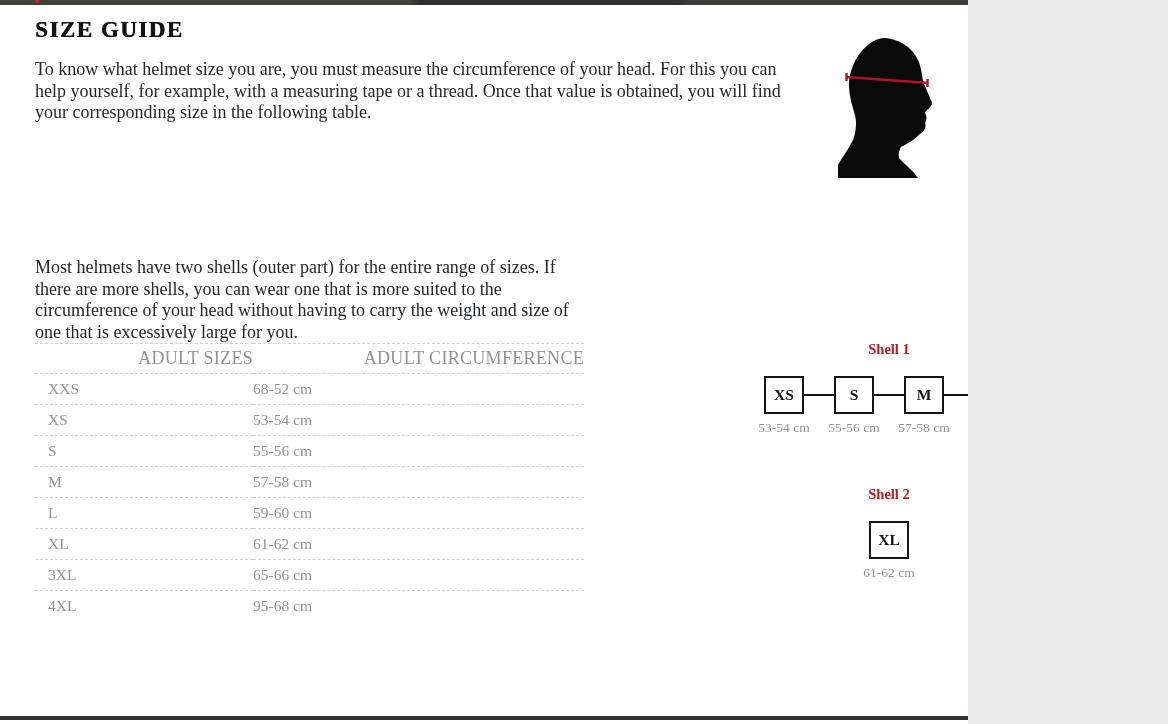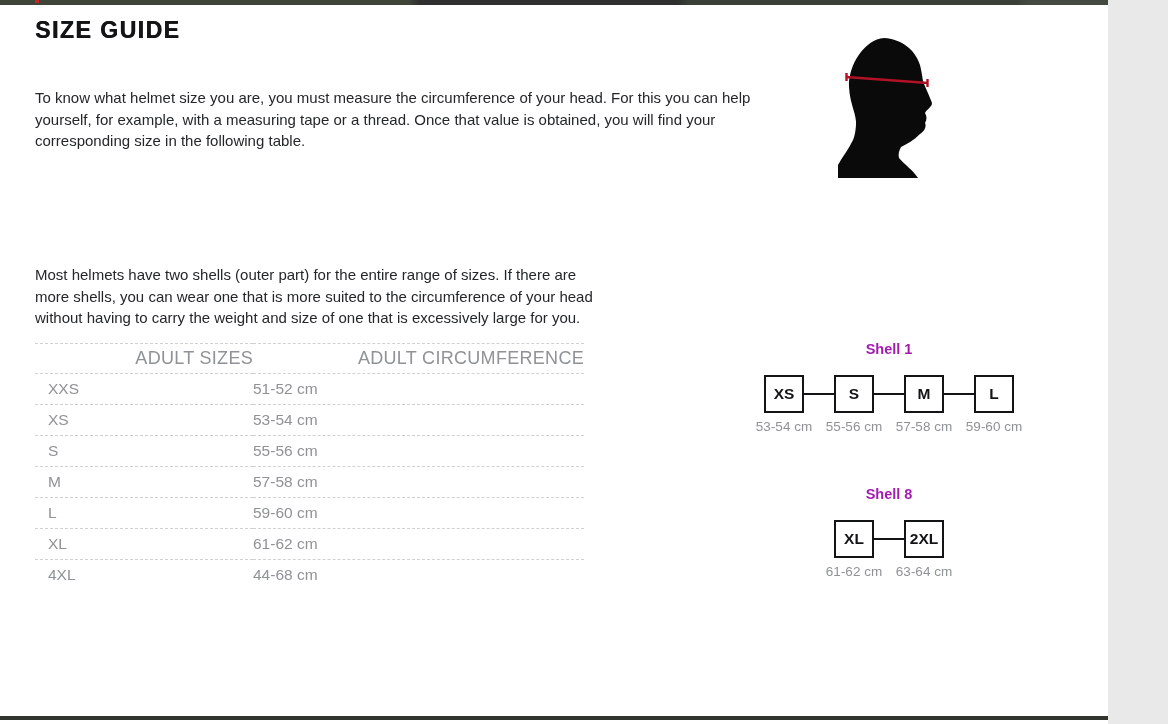--- a/index.html
+++ b/index.html
@@ -1,20 +1,20 @@
 <!DOCTYPE html>
 <html><head>
 <meta charset="utf-8">
 <style>
   * { margin:0; padding:0; box-sizing:border-box; }
   html,body { background:#e9e9e9; }
   .canvas {
-    position:relative; width:1108px; height:724px;
+    position:relative; width:968px; height:724px;
     background:#ffffff; overflow:hidden;
-    font-family:Liberation Sans, sans-serif;
+    font-family:Liberation Serif, serif;
     color:#202326;
     padding-left:14px;
   }
   
   .top-bar {
     position:absolute; left:0; top:0; width:1168px; height:5px;
     background:linear-gradient(90deg,#3f4439 0%,#3f4439 35%,#2e2f2e 36%,#2e2f2e 58%,#3a3f38 59%,#3a3f38 87%,#454a41 88%,#454a41 100%);
   }
   .top-bar .red-dot { position:absolute; left:35px; top:0; width:4px; height:3px; background:#c22; }
   .bottom-bar { position:absolute; left:0; top:716px; width:1168px; height:4px; background:#31352e; }
@@ -24,24 +24,24 @@
     position:absolute; left:35px;
     font-size:23px; font-weight:900; letter-spacing:1.5px;
     color:#121416; white-space:nowrap;
     text-shadow:0.6px 0 0 #121416;
   }
   #size-guide-title { top:17px; }
   #shell-sizes-title { top:199px; }
 
   .para {
     position:absolute; left:35px;
-    font-size:15px; line-height:21.5px; color:#24272a;margin-top:28px;
+    font-size:18px; line-height:21.5px; color:#24272a;
   }
   #size-guide-intro { top:59px; width:748px; }
-  #shell-sizes-intro { top:236px; width:560px; }
+  #shell-sizes-intro { top:257px; width:560px; }
 
   
   .head-illustration { position:absolute; left:835px; top:37px; width:100px; height:143px; }
 
   
   .size-table-wrap { position:absolute; left:35px; top:343px; width:549px; }
   table.size-table {
     border-collapse:collapse; width:549px;
     color:#8f9296; font-size:15.5px;
   }
@@ -51,21 +51,21 @@
     font-size:18px; letter-spacing:0.3px; color:#8f9296;
   }
   table.size-table td { height:31px; border-bottom:1px dashed #cfd2d4; }
   table.size-table tr:last-child td { border-bottom:none; }
   table.size-table th:first-child, table.size-table td:first-child { padding-left:13px; width:218px; }
 
   
   .shell-group { position:absolute; text-align:center; }
   #shell-1 { left:749px; top:341px; width:280px; }
   #shell-2 { left:819px; top:486px; width:140px; }
-  .shell-title { font-size:14.5px; font-weight:700; color:#a21caf; margin-bottom:18px; }
+  .shell-title { font-size:14.5px; font-weight:700; color:#b91c1c; margin-bottom:18px; }
   .shell-row { display:flex; justify-content:center; }
   .shell-item { position:relative; width:70px; display:flex; flex-direction:column; align-items:center; }
   .shell-item:not(:last-child)::after {
     content:""; position:absolute; left:55px; top:18px; width:30px; height:2px; background:#121416;
   }
   .size-box {
     width:40px; height:38px; border:2px solid #121416; background:#fff;
     display:flex; align-items:center; justify-content:center;
     font-size:15.5px; font-weight:700; color:#121416;
   }
@@ -117,21 +117,21 @@
     <table class="size-table">
       <thead>
         <tr>
           <th>ADULT SIZES</th>
           <th>ADULT CIRCUMFERENCE</th>
         </tr>
       </thead>
       <tbody>
         <tr>
           <td>XXS</td>
-          <td>51-52 cm</td>
+          <td>68-52 cm</td>
         </tr>
         <tr>
           <td>XS</td>
           <td>53-54 cm</td>
         </tr>
         <tr>
           <td>S</td>
           <td>55-56 cm</td>
         </tr>
         <tr>
@@ -140,22 +140,26 @@
         </tr>
         <tr>
           <td>L</td>
           <td>59-60 cm</td>
         </tr>
         <tr>
           <td>XL</td>
           <td>61-62 cm</td>
         </tr>
         <tr>
+          <td>3XL</td>
+          <td>65-66 cm</td>
+        </tr>
+        <tr>
           <td>4XL</td>
-          <td>44-68 cm</td>
+          <td>95-68 cm</td>
         </tr>
       </tbody>
     </table>
   </div>
 
   <div id="shell-1" class="shell-group">
     <div class="shell-title">Shell 1</div>
     <div class="shell-row">
       <div class="shell-item">
         <div class="size-box">XS</div>
@@ -170,28 +174,24 @@
         <div class="size-range">57-58 cm</div>
       </div>
       <div class="shell-item">
         <div class="size-box">L</div>
         <div class="size-range">59-60 cm</div>
       </div>
     </div>
   </div>
 
   <div id="shell-2" class="shell-group">
-    <div class="shell-title">Shell 8</div>
+    <div class="shell-title">Shell 2</div>
     <div class="shell-row">
       <div class="shell-item">
         <div class="size-box">XL</div>
         <div class="size-range">61-62 cm</div>
-      </div>
-      <div class="shell-item">
-        <div class="size-box">2XL</div>
-        <div class="size-range">63-64 cm</div>
       </div>
     </div>
   </div>
 
   <div class="bottom-bar"></div>
 
 </div>
 
 </body></html>

